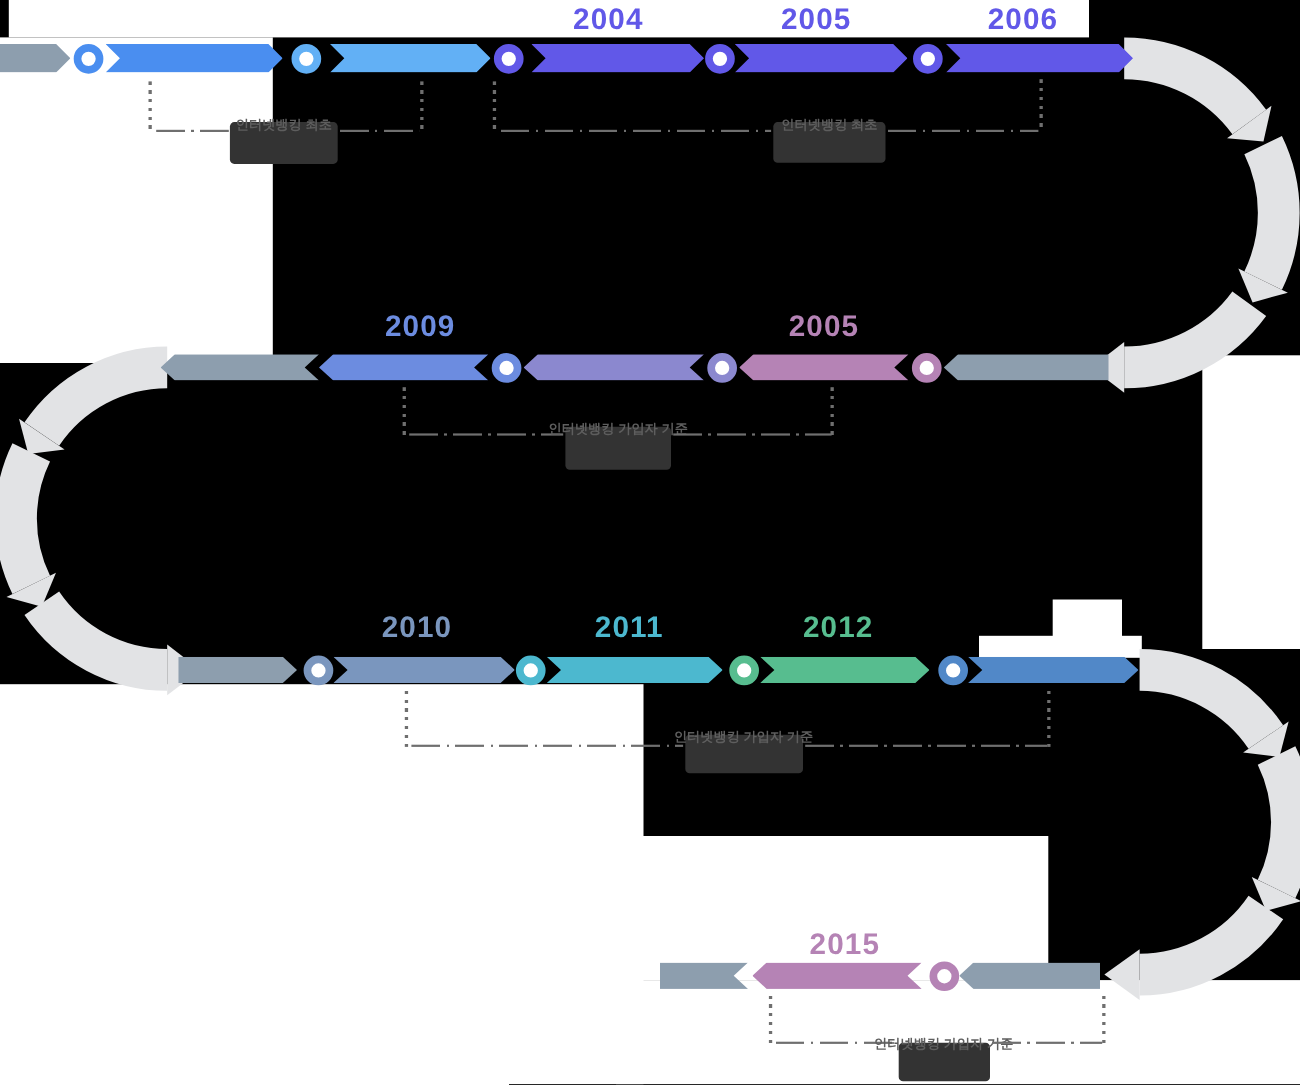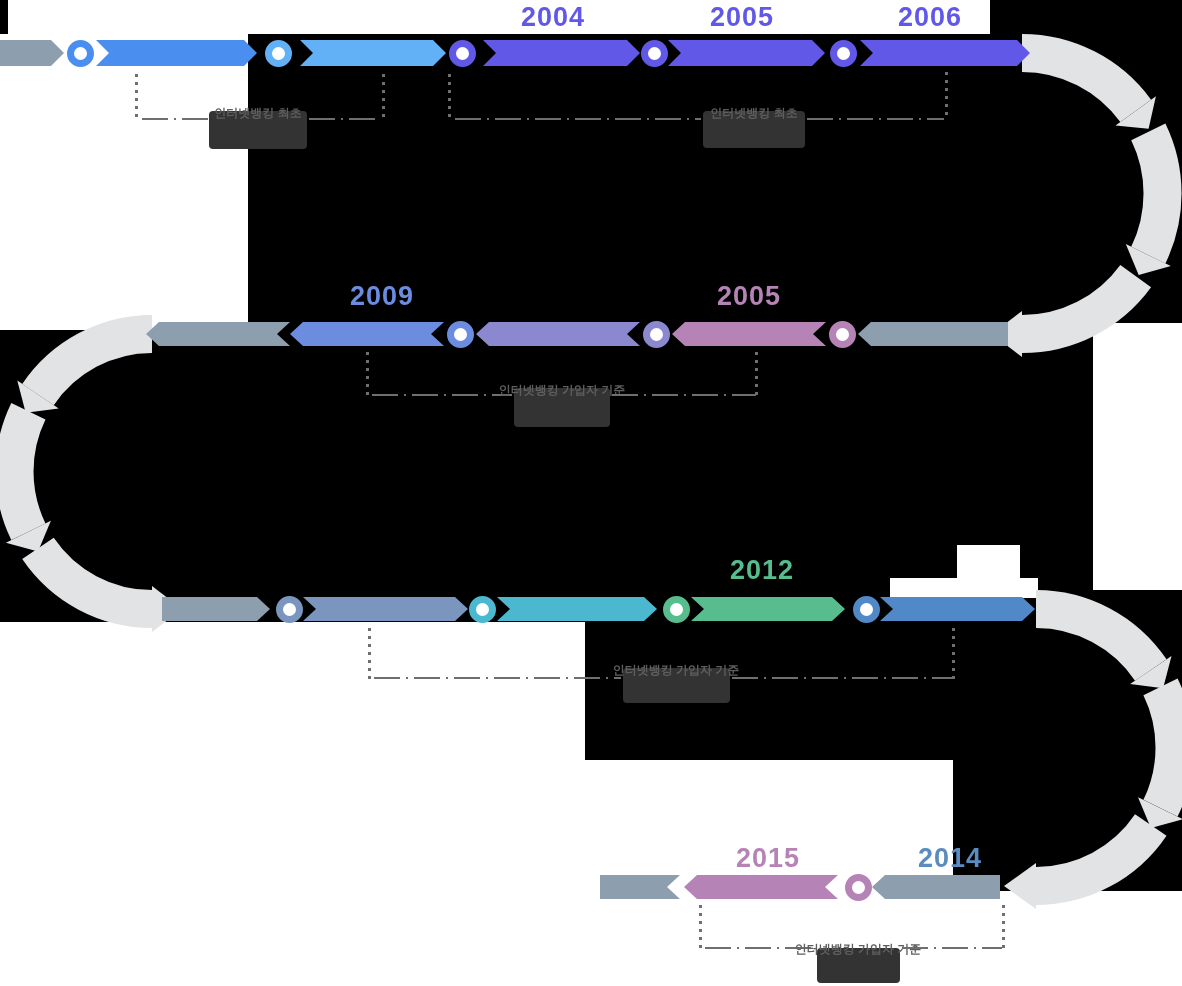--- a/index.html
+++ b/index.html
@@ -117,20 +117,22 @@
   <div class="node" style="left:656px;top:334px;border-color:#8b88cf;"></div>
   <div class="node" style="left:842px;top:334px;border-color:#b583b5;"></div>
 
   <div class="vdot" style="left:366px;top:352px;height:44px;"></div>
   <div class="hdash" style="left:372px;top:394px;width:140px;"></div>
   <div class="callout" style="left:514px;top:388px;width:96px;height:39px;"></div>
   <div class="caption" style="left:562px;top:382px;">인터넷뱅킹 가입자 기준</div>
   <div class="hdash" style="left:612px;top:394px;width:144px;"></div>
   <div class="vdot" style="left:755px;top:352px;height:44px;"></div>
 
+  <div class="year" style="left: 379px; top: 555px; color: rgb(122, 150, 190);">2010</div>
+  <div class="year" style="left: 572px; top: 555px; color: rgb(76, 184, 207);">2011</div>
   <div class="year" style="left: 762px; top: 555px; color: rgb(87, 189, 143);">2012</div>
 
   <div class="seg h24 ltr-flatl" style="left: 162px; top: 597px; width: 108px; background: rgb(141, 158, 174);"></div>
   <div class="seg h24 ltr" style="left: 303px; top: 597px; width: 165px; background: rgb(122, 150, 190);"></div>
   <div class="seg h24 ltr" style="left: 497px; top: 597px; width: 160px; background: rgb(76, 184, 207);"></div>
   <div class="seg h24 ltr" style="left: 691px; top: 597px; width: 154px; background: rgb(87, 189, 143);"></div>
   <div class="seg h24 ltr" style="left: 880px; top: 597px; width: 155px; background: rgb(81, 136, 200);"></div>
 
   <div class="node" style="left:289px;top:609px;border-color:#7a96be;"></div>
   <div class="node" style="left:482px;top:609px;border-color:#4cb8cf;"></div>
@@ -138,21 +140,20 @@
   <div class="node" style="left:866px;top:609px;border-color:#5188c8;"></div>
 
   <div class="vdot" style="left:368px;top:628px;height:51px;"></div>
   <div class="hdash" style="left:374px;top:677px;width:247px;"></div>
   <div class="callout" style="left:623px;top:668px;width:107px;height:35px;"></div>
   <div class="caption" style="left:676px;top:662px;">인터넷뱅킹 가입자 기준</div>
   <div class="hdash" style="left:732px;top:677px;width:220px;"></div>
   <div class="vdot" style="left:952px;top:628px;height:51px;"></div>
 
   <div class="year" style="left: 768px; top: 843px; color: rgb(181, 131, 181);">2015</div>
-  <div class="year" style="left: 950px; top: 843px; color: rgb(91, 140, 192);">2014</div>
 
   <div class="seg h24 flatl-concr" style="left: 600px; top: 875px; width: 80px; background: rgb(141, 158, 174);"></div>
   <div class="seg h24 rtl" style="left: 684px; top: 875px; width: 154px; background: rgb(181, 131, 181);"></div>
   <div class="seg h24 rtl-flatr" style="left: 872px; top: 875px; width: 128px; background: rgb(141, 158, 174);"></div>
 
   <div class="node" style="left:858px;top:887px;border-color:#b583b5;"></div>
 
   <div class="vdot" style="left:699px;top:905px;height:44px;"></div>
   <div class="hdash" style="left:705px;top:947px;width:110px;"></div>
   <div class="callout" style="left:817px;top:948px;width:83px;height:35px;"></div>

